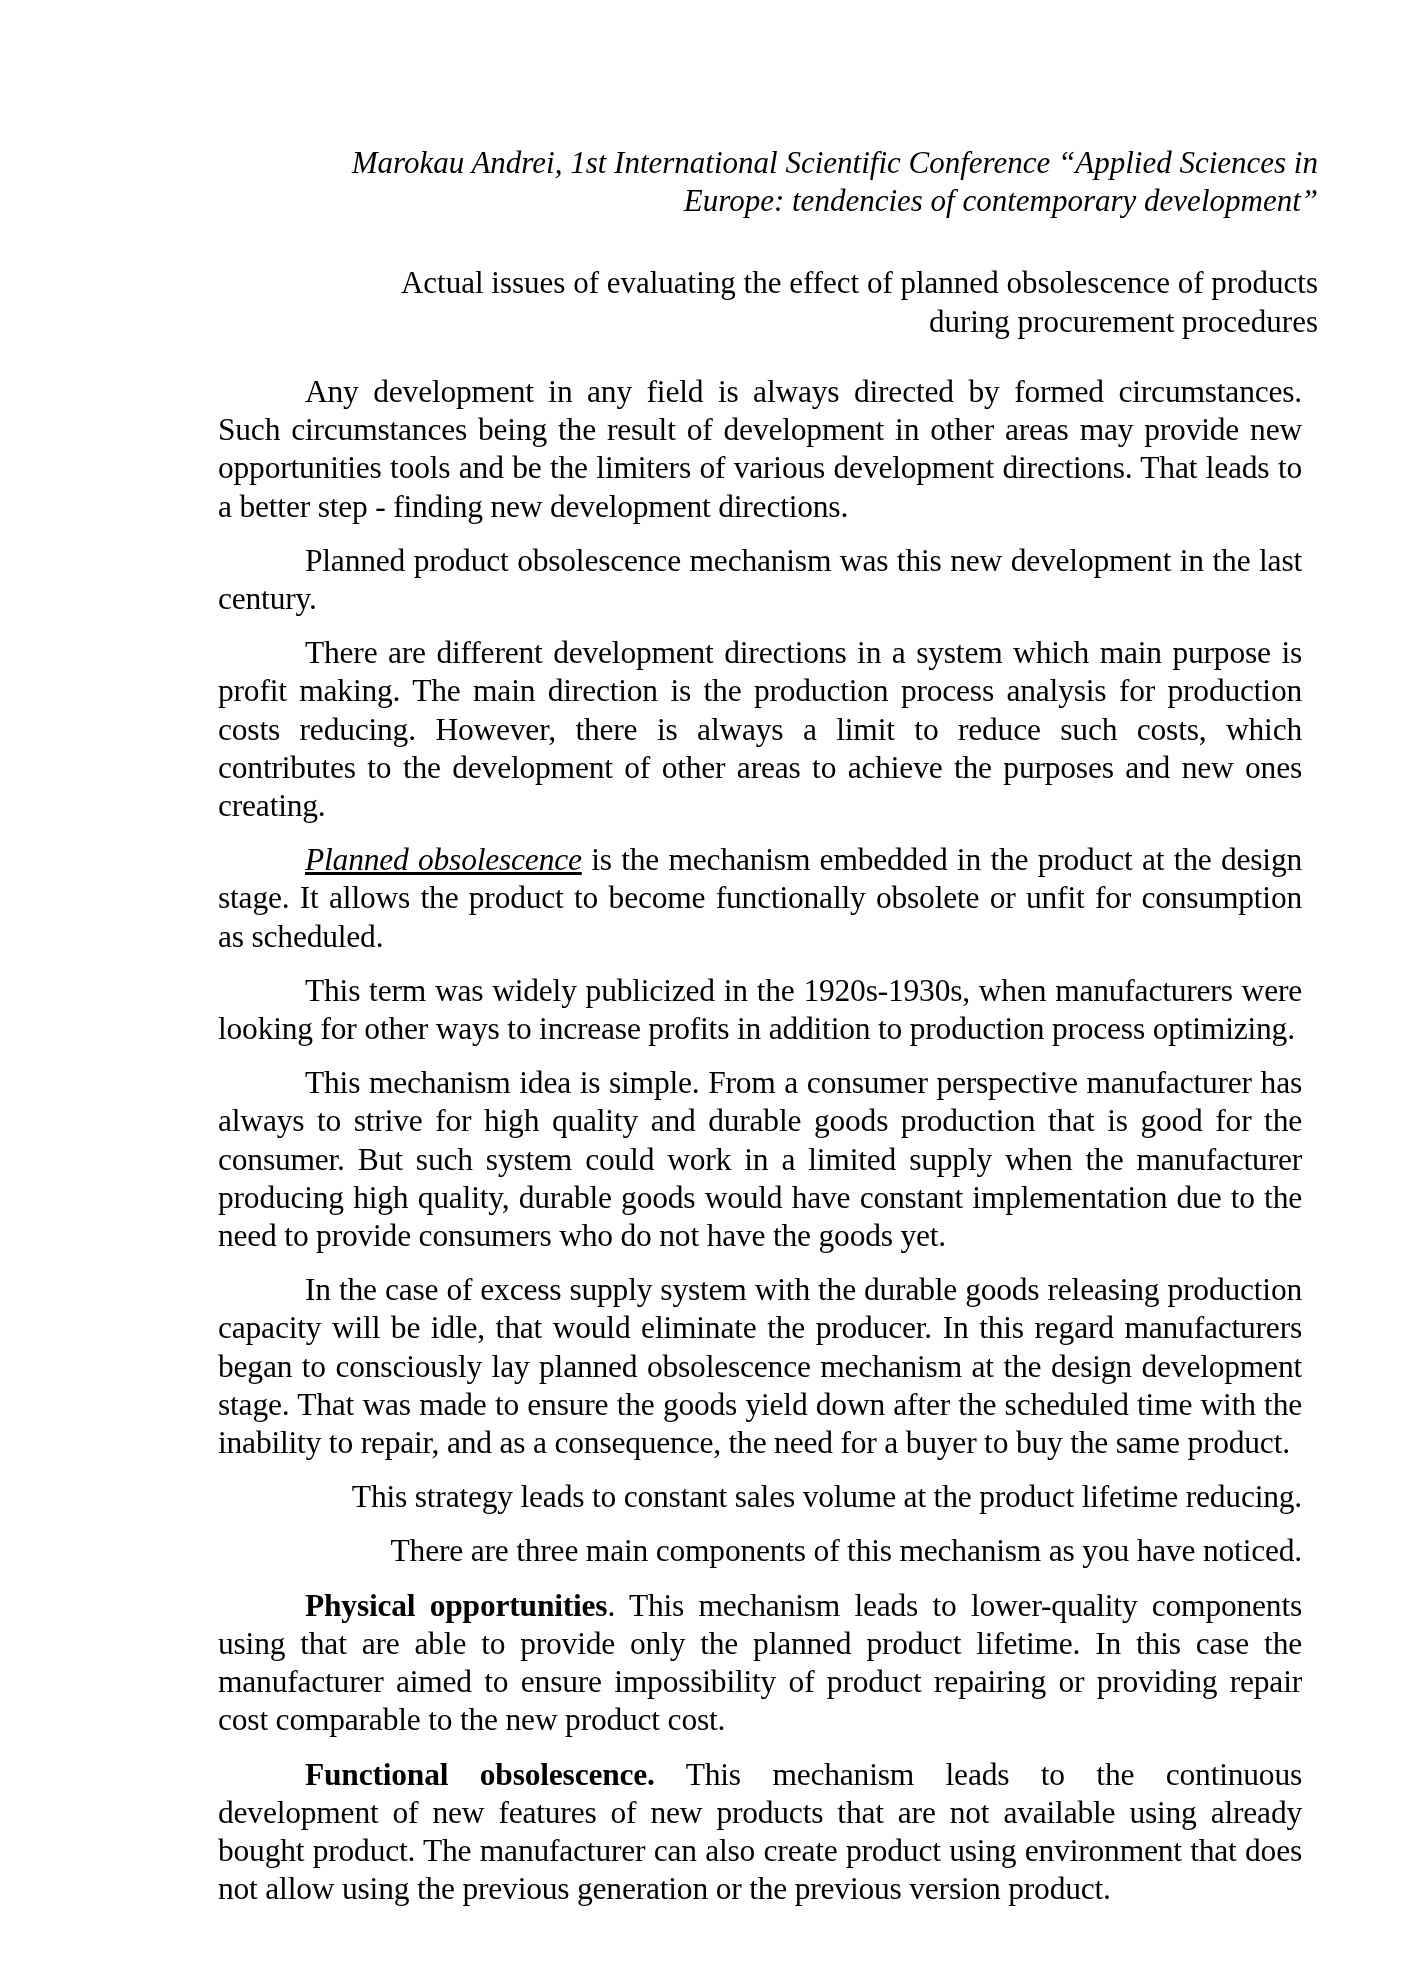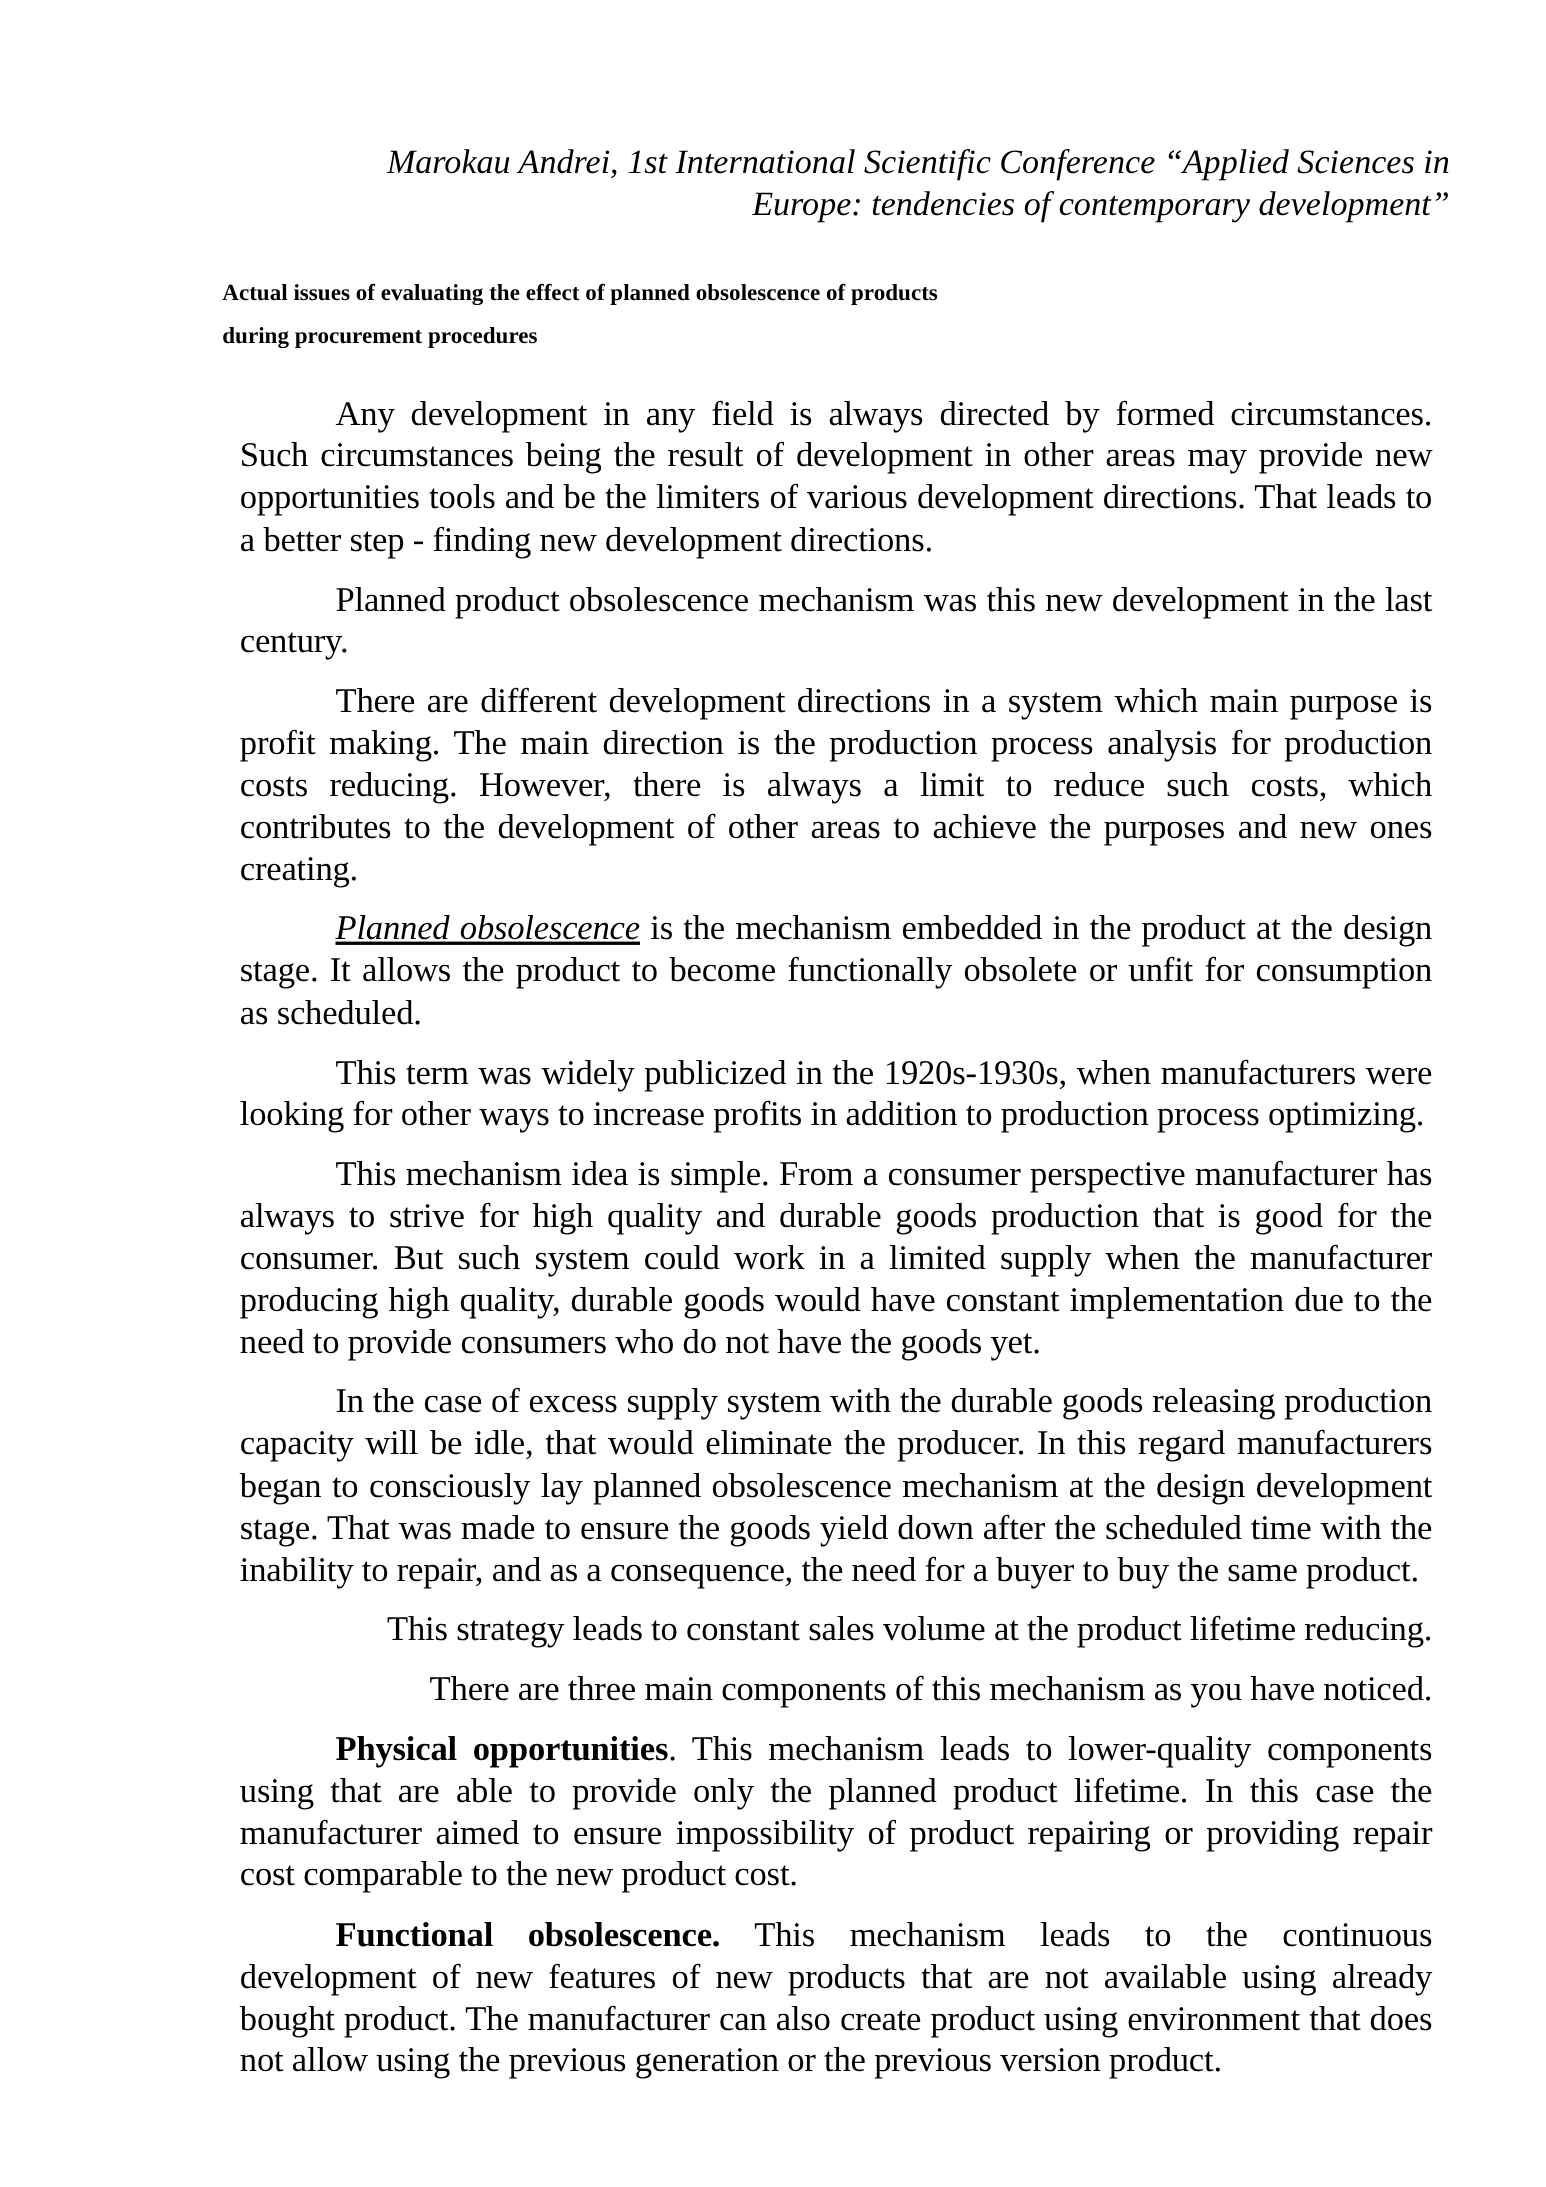--- a/index.html
+++ b/index.html
@@ -11,34 +11,34 @@
       width: 1405px;
       height: 1988px;
       position: relative;
       overflow: hidden;
       font-family: "Liberation Serif", "DejaVu Serif", serif;
       color: #000000;
     }
     .page {
       position: absolute;
       left: 202px;
-      top: 128px;
+      top: 144px;
       width: 1116px;
     }
     .header {
       text-align: right;
       font-style: italic;
       font-size: 31px;
       line-height: 38px;
       margin: 0;
     }
     .title {
-      text-align: left;
-      font-weight: bold;
-      font-size: 21px;
+      text-align: right;
+      font-weight: normal;
+      font-size: 31px;
       line-height: 39px;
       margin: 43px 0 32px 0;
     }
     .body p {
       margin: 16px;
       font-size: 31.5px;
       line-height: 38.2px;
       text-align: justify;
       text-indent: 87px;
       letter-spacing: -0.2px;

